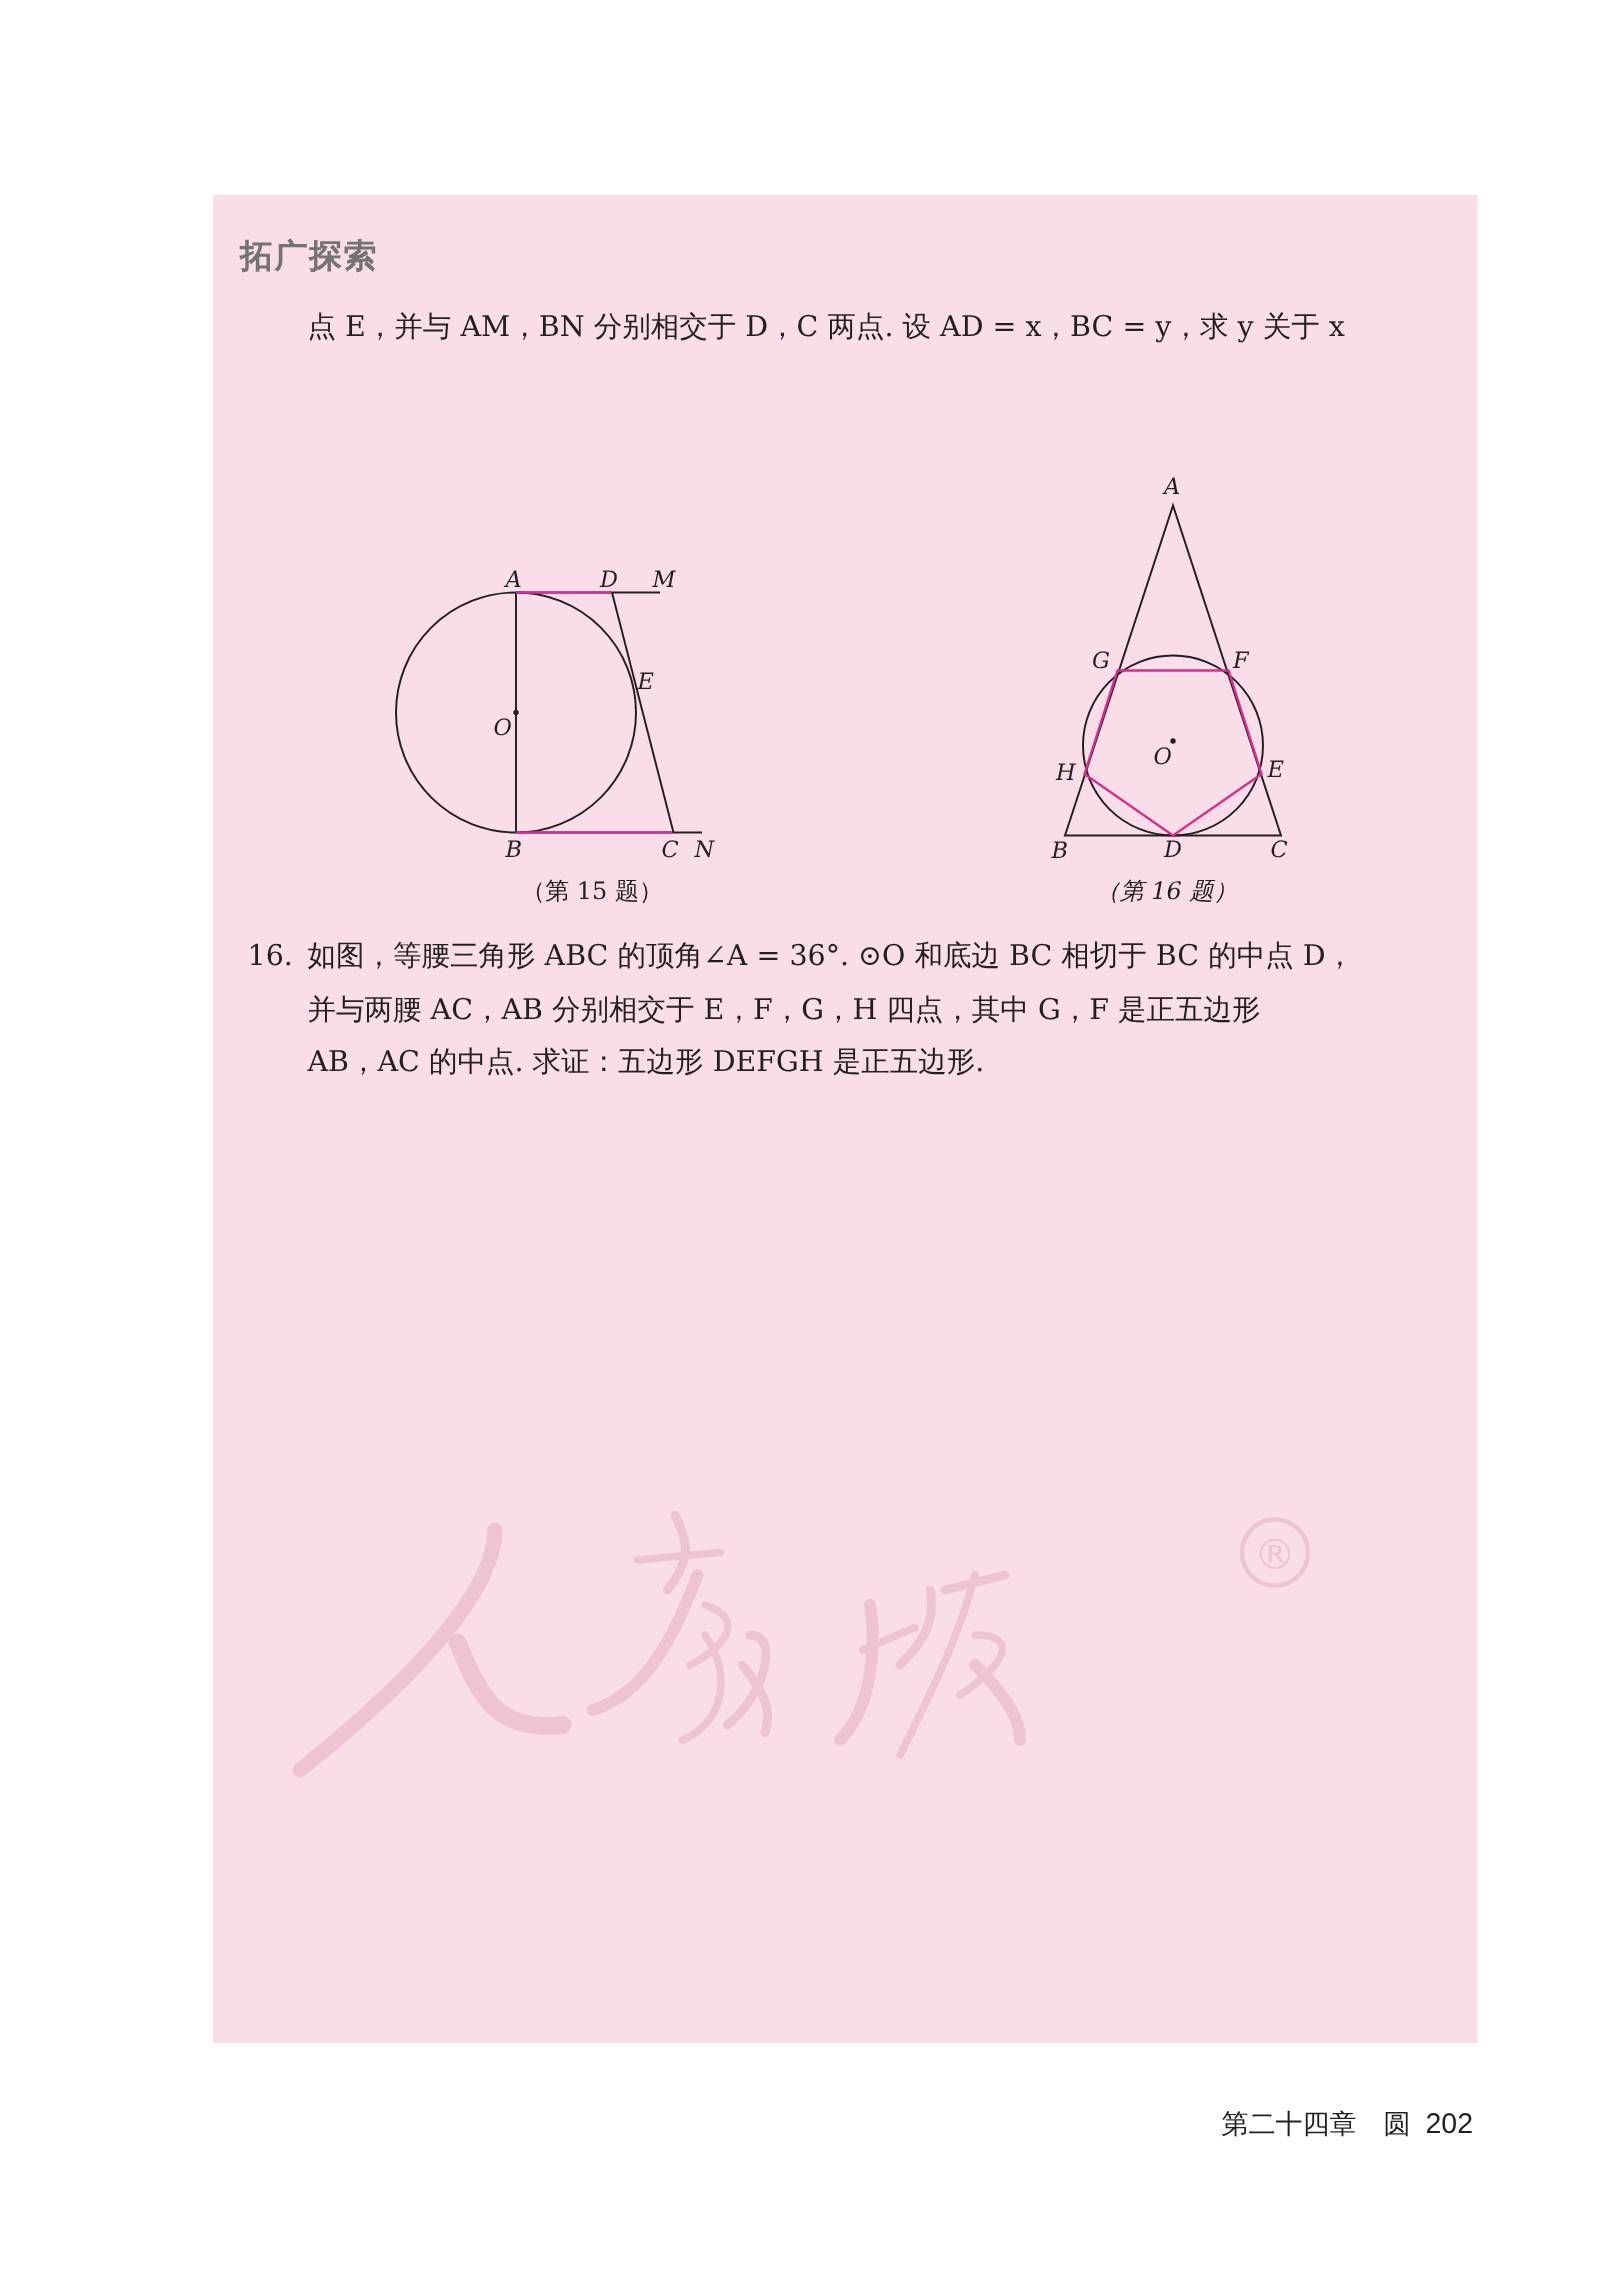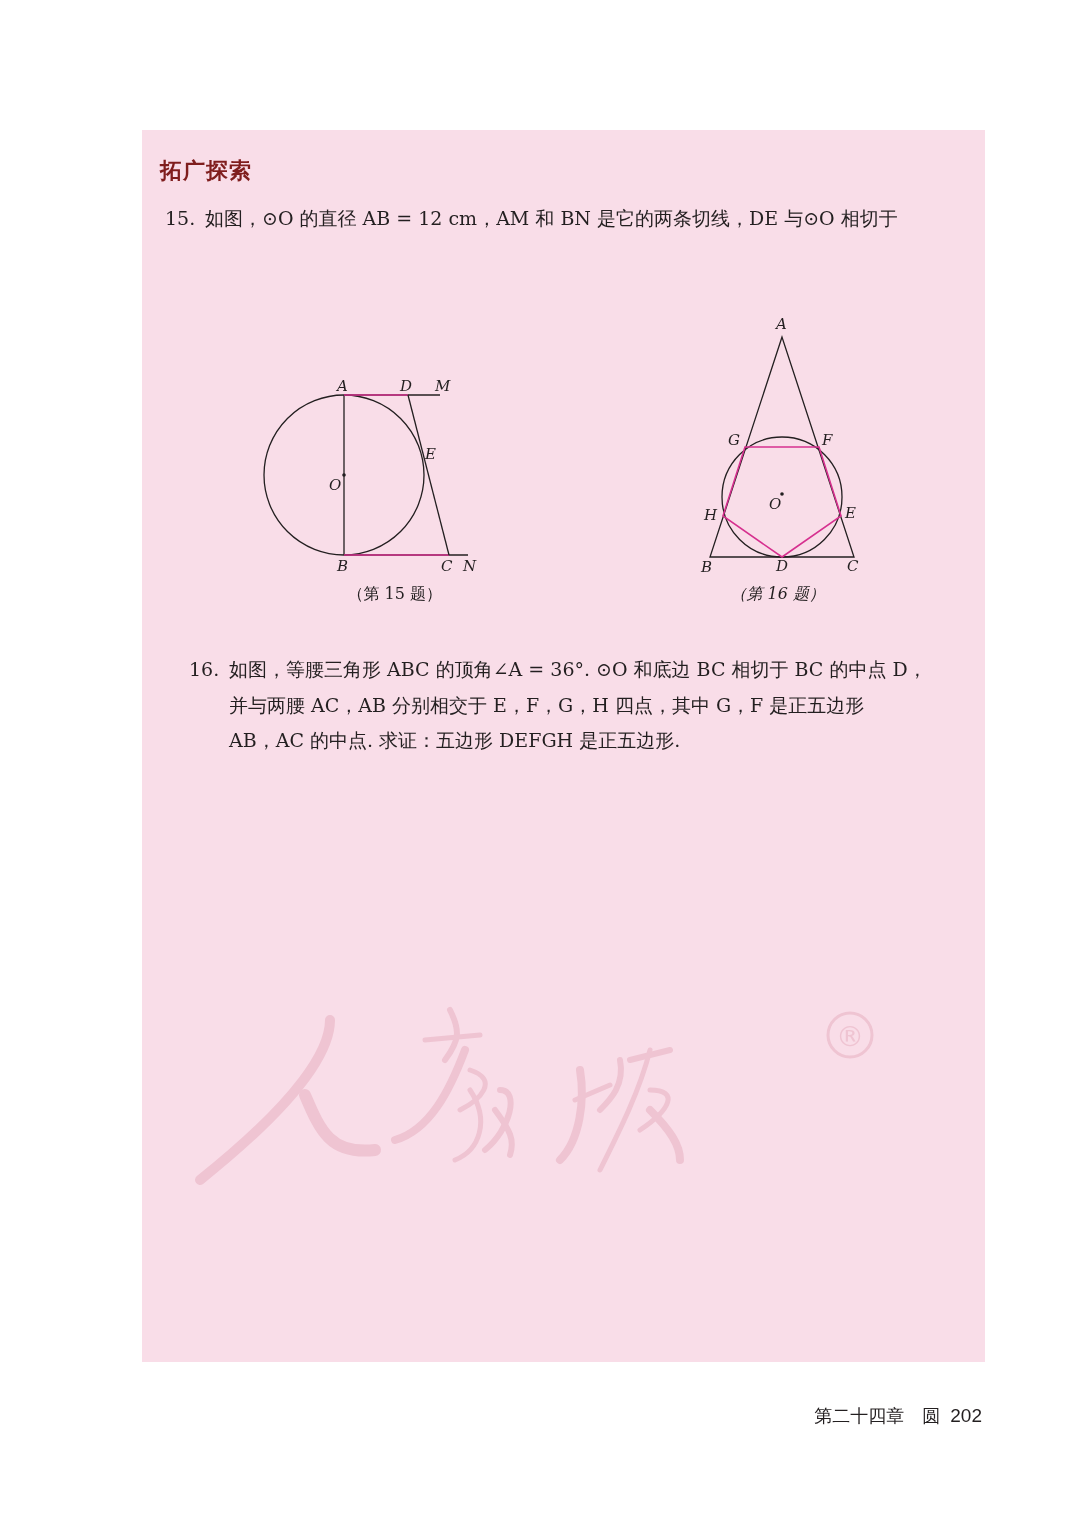--- a/index.html
+++ b/index.html
@@ -11,31 +11,31 @@
     }
     .panel {
       position: absolute; left: 142px; top: 130px;
       width: 843px; height: 1232px;
       background: #f9dde8;
     }
     .section-title {
       position: absolute; left: 160px; top: 156px;
       font-family: "DejaVu Sans", "Liberation Sans", sans-serif;
       font-weight: bold; font-size: 22px; letter-spacing: 1px;
-      color: #7f1d1d;
+      color: #737373;
     }
     .problem {
       position: absolute; left: 165px; width: 805px;
       font-size: 19px; line-height: 35.5px; color: #231f20;
     }
     .problem .num { display: inline-block; width: 40px; }
     .problem .line { white-space: nowrap; }
     .problem .indent { padding-left: 40px; }
     .p15 { top: 201px; }
-    .p16 { top: 652px; margin-left: 24px; }
+    .p16 { top: 620px; }
     .fig { position: absolute; }
     .fig svg { display: block; overflow: visible; }
     .lbl { font-family: "DejaVu Serif", "Liberation Serif", serif; font-style: italic; font-size: 15px; fill: #231f20; }
     .caption {
       position: absolute; font-size: 16px; color: #231f20;
       text-align: right; width: 140px;
     }
     .watermark {
       position: absolute; left: 180px; top: 990px; width: 720px; height: 200px;
       opacity: 1;
@@ -50,21 +50,21 @@
     .footer .page { margin-left: 10px; font-family: "Liberation Sans", "DejaVu Sans", sans-serif; font-size: 19px; }
   </style>
 </head>
 <body>
 
 <div class="panel"></div>
 
 <div class="section-title">拓广探索</div>
 
 <div class="problem p15">
-  <div class="line"><span class="num">15.</span><span>如图，⊙O 的直径 AB = 12 cm，AM 和 BN 是它的两条切线，DE 与⊙O 相切于</span></div>
+  <div class="line indent">点 E，并与 AM，BN 分别相交于 D，C 两点. 设 AD = x，BC = y，求 y 关于 x</div>
 </div>
 
 <div class="fig" style="left:255px; top:372px;">
   <svg width="240" height="210" viewBox="0 0 240 210">
 
     <circle cx="89" cy="103" r="80" fill="none" stroke="#231f20" stroke-width="1.3"></circle>
 
     <line x1="89" y1="23" x2="89" y2="183" stroke="#231f20" stroke-width="1.3"></line>
 
     <line x1="89" y1="23" x2="185" y2="23" stroke="#231f20" stroke-width="1.3"></line>

